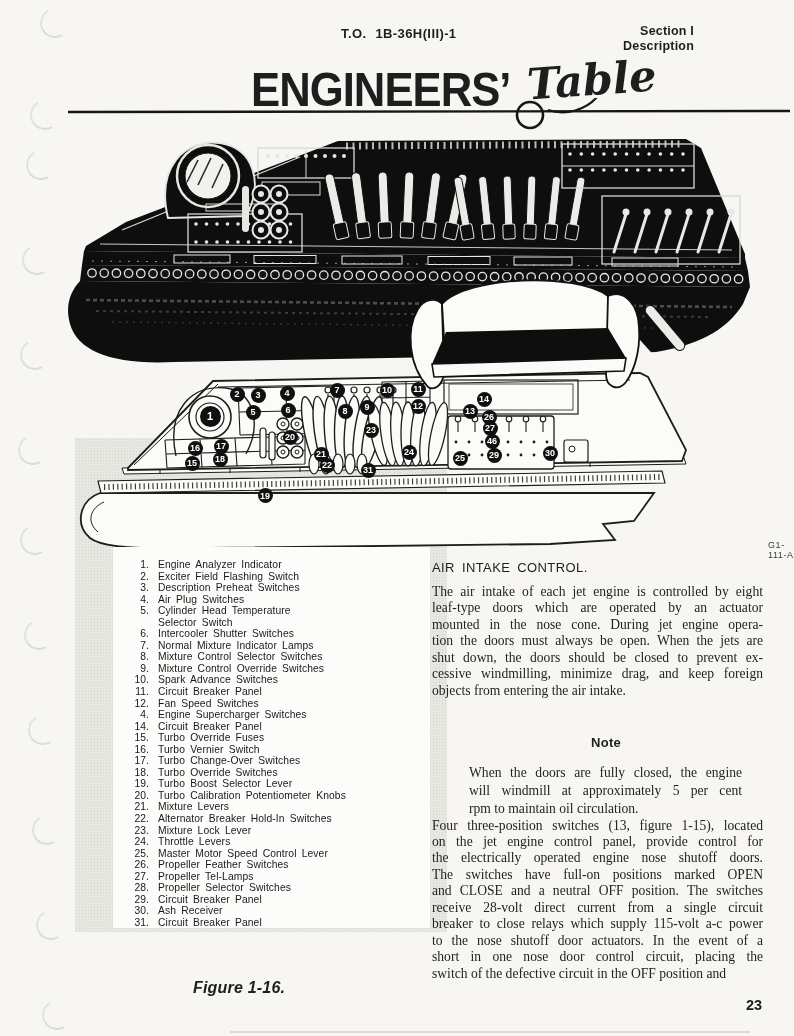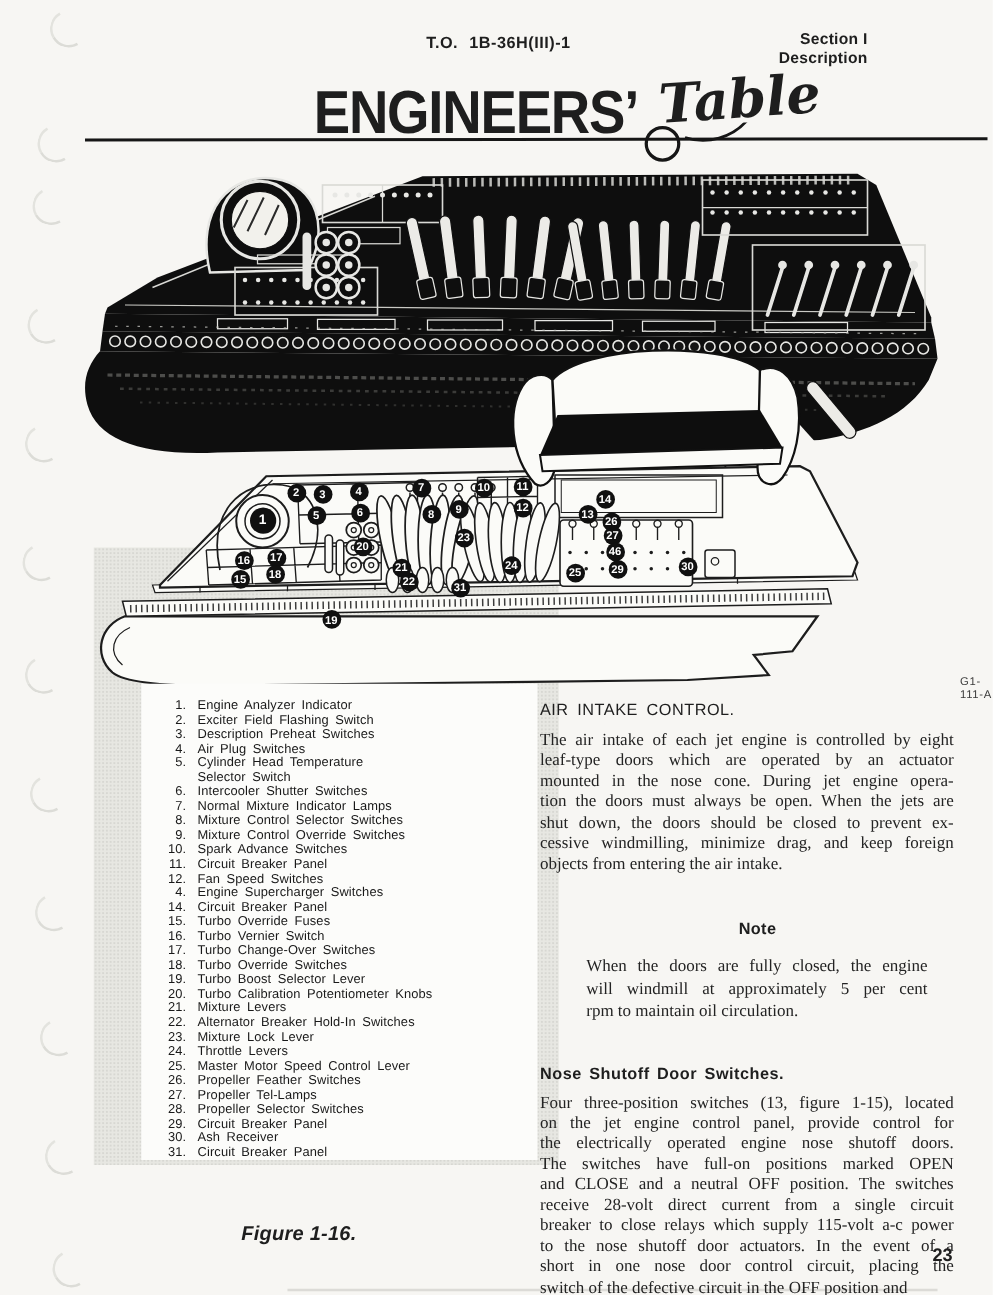--- a/index.html
+++ b/index.html
@@ -656,21 +656,20 @@
         <div class="tline">shut down, the doors should be closed to prevent ex-</div>
         <div class="tline">cessive windmilling, minimize drag, and keep foreign</div>
         <div class="tline last">objects from entering the air intake.</div>
       </div>
     <div class="note-head">Note</div>
     <div class="body-text note-body">
         <div class="tline">When the doors are fully closed, the engine</div>
         <div class="tline">will windmill at approximately 5 per cent</div>
         <div class="tline last">rpm to maintain oil circulation.</div>
       </div>
-    <h3 class="rhead nose-head">Nose Shutoff Door Switches.</h3>
     <div class="body-text">
         <div class="tline">Four three-position switches (13, figure 1-15), located</div>
         <div class="tline">on the jet engine control panel, provide control for</div>
         <div class="tline">the electrically operated engine nose shutoff doors.</div>
         <div class="tline">The switches have full-on positions marked OPEN</div>
         <div class="tline">and CLOSE and a neutral OFF position. The switches</div>
         <div class="tline">receive 28-volt direct current from a single circuit</div>
         <div class="tline">breaker to close relays which supply 115-volt a-c power</div>
         <div class="tline">to the nose shutoff door actuators. In the event of a</div>
         <div class="tline">short in one nose door control circuit, placing the</div>

